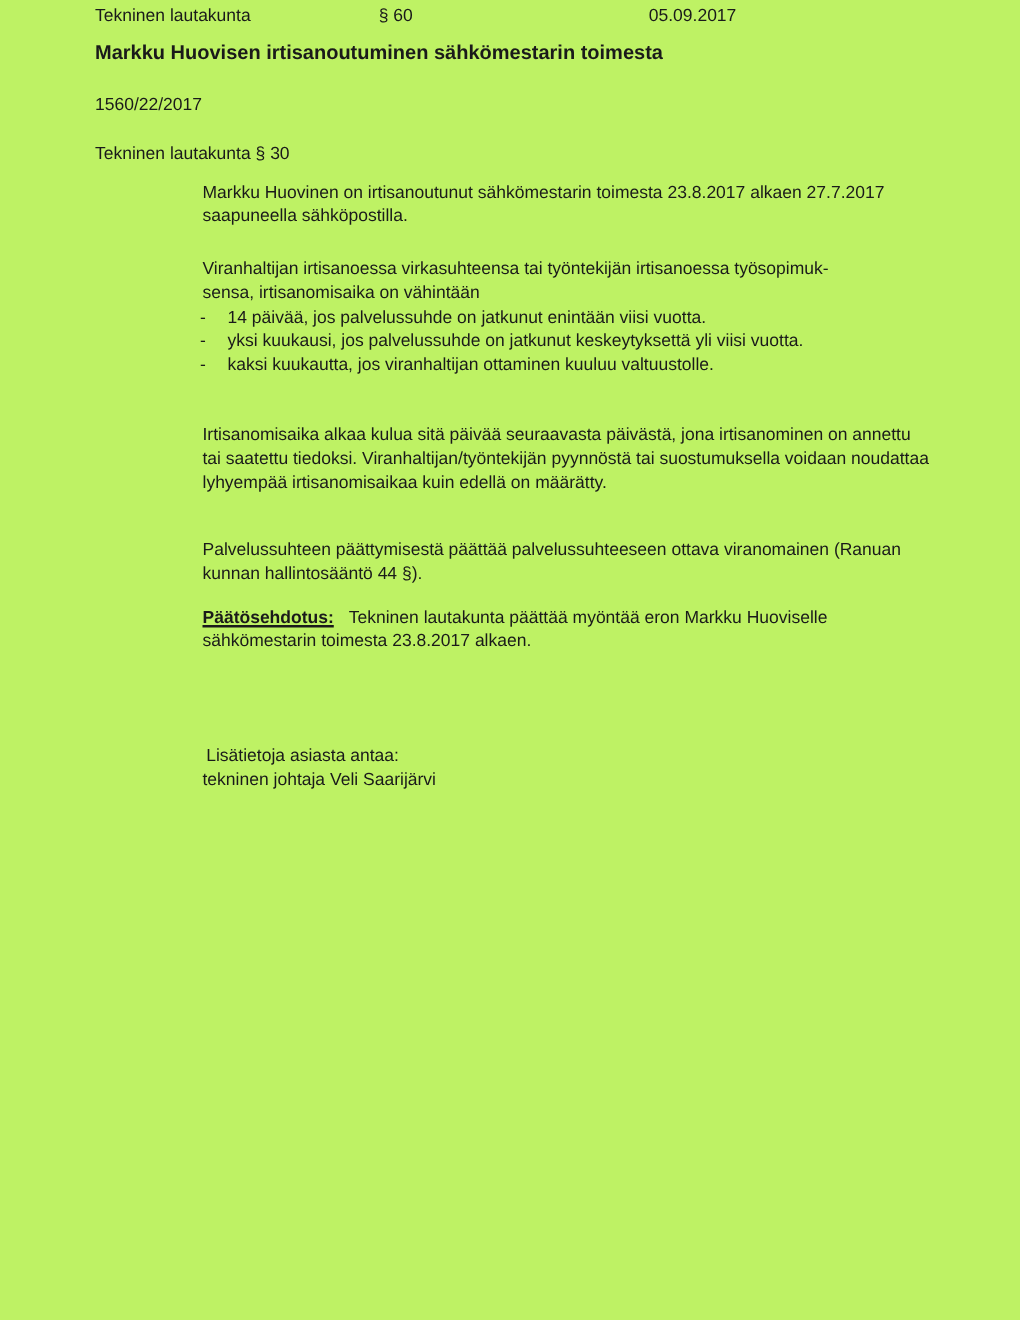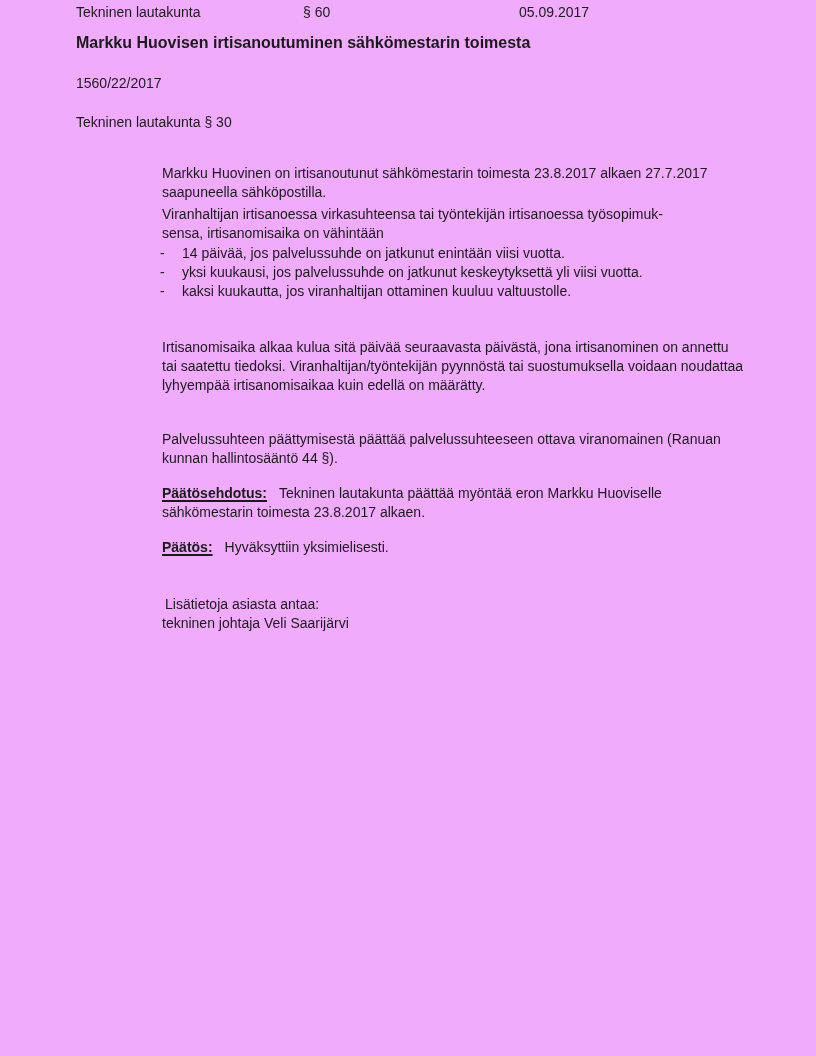--- a/index.html
+++ b/index.html
@@ -4,21 +4,21 @@
 <style>
   html, body {
     margin: 0;
     padding: 0;
     background: #ffffff;
   }
   .page {
     position: relative;
     width: 816px;
     height: 1056px;
-    background: #f0abfc;
+    background: #bef264;
     font-family: "Liberation Sans", "DejaVu Sans", sans-serif;
     font-size: 14px;
     line-height: 19px;
     color: #1a1a1a;
     overflow: hidden;
   }
   .abs { position: absolute; }
 
   
   .header-row { top: 3px; left: 76px; width: 660px; height: 19px; }
@@ -65,37 +65,36 @@
     <span class="h-section">§ 60</span>
     <span class="h-date">05.09.2017</span>
   </div>
 
   <h1 class="abs title">Markku Huovisen irtisanoutuminen sähkömestarin toimesta</h1>
 
   <div class="abs case-number">1560/22/2017</div>
 
   <div class="abs subheading">Tekninen lautakunta § 30</div>
 
-  <div class="abs para" style="top:164px">Markku Huovinen on irtisanoutunut sähkömestarin toimesta 23.8.2017 alkaen 27.7.2017 saapuneella sähköpostilla.</div>
+  <div class="abs para" style="top:144px">Markku Huovinen on irtisanoutunut sähkömestarin toimesta 23.8.2017 alkaen 27.7.2017 saapuneella sähköpostilla.</div>
 
   <div class="abs para preline" style="top:205px">Viranhaltijan irtisanoessa virkasuhteensa tai työntekijän irtisanoessa työsopimuk-
 sensa, irtisanomisaika on vähintään</div>
 
   <div class="abs bullet-list" style="top:244px">
     <div class="bullet-item"><span class="dash">-</span><span>14 päivää, jos palvelussuhde on jatkunut enintään viisi vuotta.</span></div>
     <div class="bullet-item"><span class="dash">-</span><span>yksi kuukausi, jos palvelussuhde on jatkunut keskeytyksettä yli viisi vuotta.</span></div>
     <div class="bullet-item"><span class="dash">-</span><span>kaksi kuukautta, jos viranhaltijan ottaminen kuuluu valtuustolle.</span></div>
   </div>
 
   <div class="abs para" style="top:338px">Irtisanomisaika alkaa kulua sitä päivää seuraavasta päivästä, jona irtisanominen on annettu tai saatettu tiedoksi. Viranhaltijan/työntekijän pyynnöstä tai suostumuksella voidaan noudattaa lyhyempää irtisanomisaikaa kuin edellä on määrätty.</div>
 
   <div class="abs para" style="top:430px">Palvelussuhteen päättymisestä päättää palvelussuhteeseen ottava viranomainen (Ranuan kunnan hallintosääntö 44 §).</div>
 
   <div class="abs para" style="top:484px"><span class="label">Päätösehdotus:</span><span>Tekninen lautakunta päättää myöntää eron Markku Huoviselle sähkömestarin toimesta 23.8.2017 alkaen.</span></div>
 
-  <div class="abs para" style="top:538px"><span class="label">Päätös:</span><span>Hyväksyttiin yksimielisesti.</span></div>
 
   <div class="abs para" style="top:595px">
     <div class="contact-line-1">Lisätietoja asiasta antaa:</div>
     <div>tekninen johtaja Veli Saarijärvi</div>
   </div>
 
 </div>
 
 </body></html>

